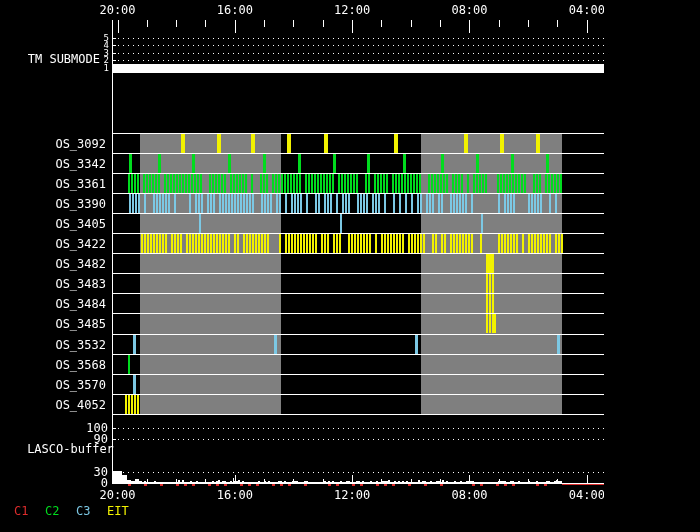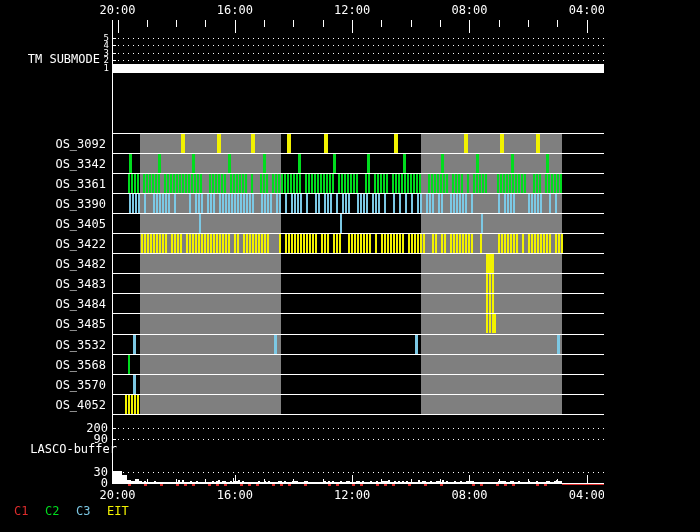--- a/index.html
+++ b/index.html
@@ -462,21 +462,21 @@
       <div class="bar" style="left: 133px; width: 3px; top: 375px; height: 19px; background: rgb(124, 200, 228);"></div>
       <div class="lbl rlbl" style="left: 6px; width: 100px; top: 397.5px;">OS_4052</div>
       <div class="bar" style="left: 125px; width: 2px; top: 395px; height: 19px; background: rgb(242, 242, 0);"></div>
       <div class="bar" style="left: 128px; width: 2px; top: 395px; height: 19px; background: rgb(242, 242, 0);"></div>
       <div class="bar" style="left: 131px; width: 2px; top: 395px; height: 19px; background: rgb(242, 242, 0);"></div>
       <div class="bar" style="left: 134px; width: 2px; top: 395px; height: 19px; background: rgb(242, 242, 0);"></div>
       <div class="bar" style="left: 137px; width: 2px; top: 395px; height: 19px; background: rgb(242, 242, 0);"></div>
     </div>
   <div id="buffer-section" class="abs">
       <div class="dots" style="left: 113px; width: 558px; top: 428px;"></div>
-      <div class="lbl rlbl" style="left: 8px; width: 100px; top: 421px;">200</div>
+      <div class="lbl rlbl" style="left: 8px; width: 100px; top: 421px;">100</div>
       <div class="hline" style="left: 112px; width: 4px; top: 428px;"></div>
       <div class="dots" style="left: 113px; width: 558px; top: 439px;"></div>
       <div class="lbl rlbl" style="left: 8px; width: 100px; top: 432px;">90</div>
       <div class="hline" style="left: 112px; width: 4px; top: 439px;"></div>
       <div class="dots" style="left: 113px; width: 558px; top: 472px;"></div>
       <div class="lbl rlbl" style="left: 8px; width: 100px; top: 465px;">30</div>
       <div class="hline" style="left: 112px; width: 4px; top: 472px;"></div>
       <div class="lbl rlbl" style="left: 8px; width: 100px; top: 476px;">0</div>
       <div class="hline" style="left: 112px; width: 4px; top: 483px;"></div>
       <div class="bar" style="left: 112px; width: 10px; top: 471.45px; height: 11.55px; background: rgb(255, 255, 255);"></div>
@@ -757,20 +757,20 @@
       <div class="tick" style="left: 528px; top: 479px; height: 4px;"></div>
       <div class="tick" style="left: 557px; top: 479px; height: 4px;"></div>
       <div class="tick" style="left: 616px; top: 479px; height: 4px;"></div>
       <div class="tick" style="left: 645px; top: 479px; height: 4px;"></div>
     </div>
   <div id="frame-layer" class="abs">
       <div class="vline" style="left: 112px; top: 20px; height: 463px;"></div>
       <div class="vline" style="left: 670px; top: 20px; height: 463px;"></div>
     </div>
   <div class="lbl rlbl" id="tm-label" style="left:0;width:100px;top:52px;">TM SUBMODE</div>
-  <div class="lbl rlbl" id="buf-label" style="left:12px;width:105px;top:442px;">LASCO-buffer</div>
+  <div class="lbl rlbl" id="buf-label" style="left:18px;width:105px;top:442px;text-align:center;">LASCO-buffer</div>
   <div id="legend" class="abs">
       <div class="lbl" style="left: 14px; top: 504px; color: rgb(221, 44, 44); font-size: 12px;">C1</div>
       <div class="lbl" style="left: 45px; top: 504px; color: rgb(0, 220, 30); font-size: 12px;">C2</div>
       <div class="lbl" style="left: 76px; top: 504px; color: rgb(124, 200, 228); font-size: 12px;">C3</div>
       <div class="lbl" style="left: 107px; top: 504px; color: rgb(242, 242, 0); font-size: 12px;">EIT</div>
     </div>
 </div>
 
 </body></html>

